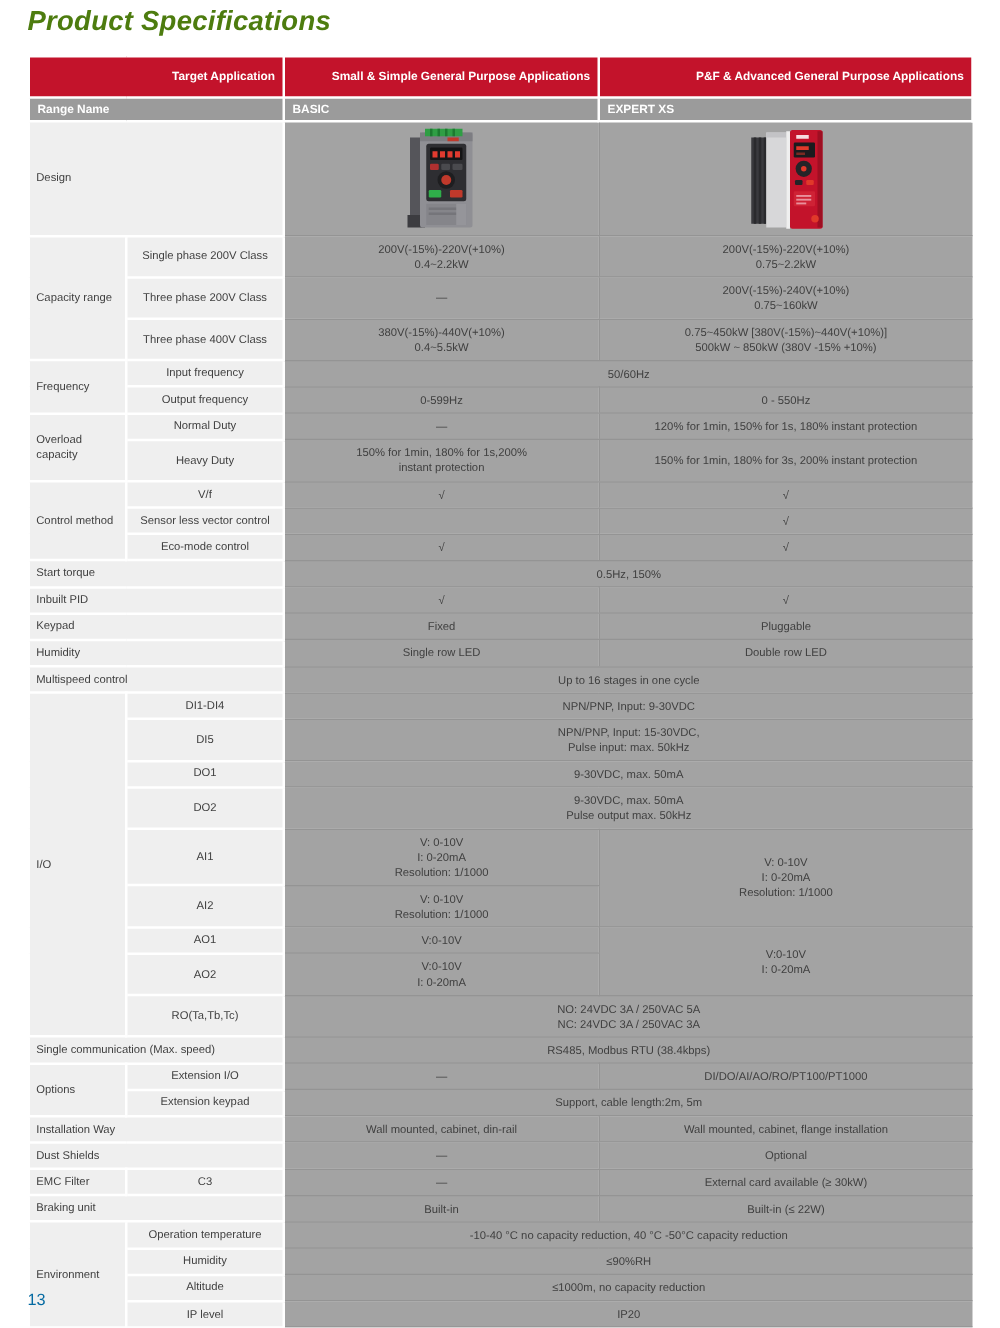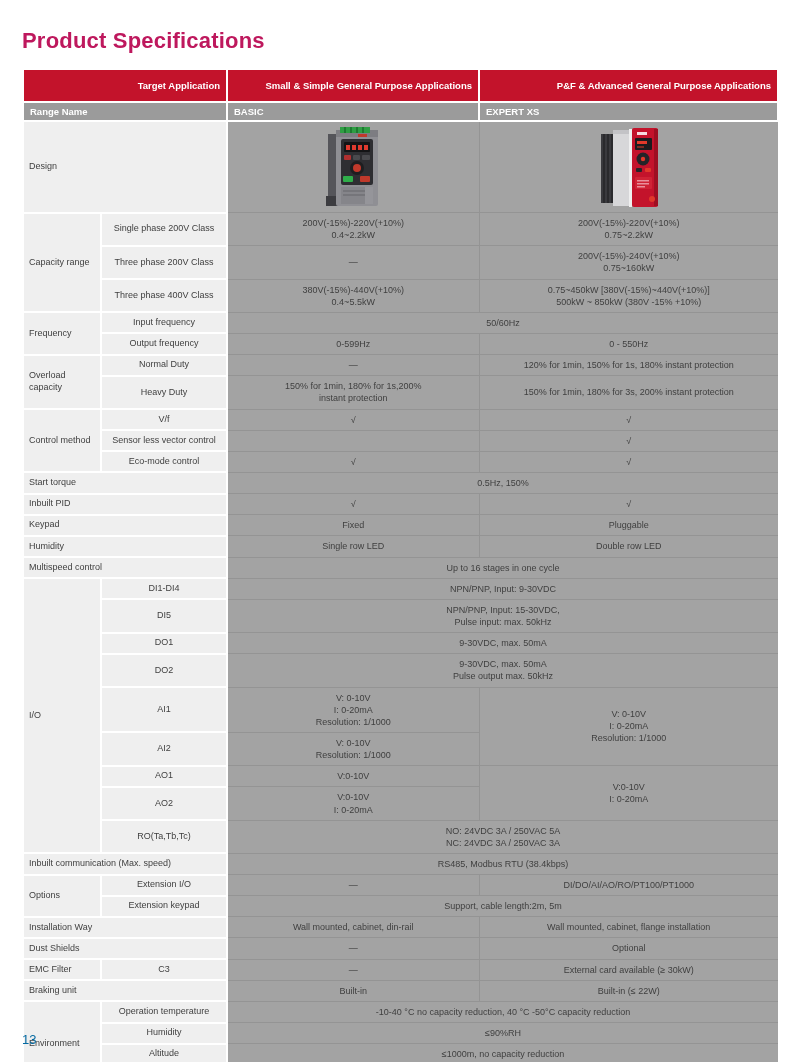--- a/index.html
+++ b/index.html
@@ -2,21 +2,21 @@
 <html><head>
 <meta charset="utf-8">
 <style>
   html,body { margin:0; padding:0; }
   body {
     width:800px; height:1062px; background:#ffffff; overflow:hidden; position:relative;
     font-family:"Liberation Sans", sans-serif; color:#3f3f3f;
     -webkit-font-smoothing:antialiased;
   }
   h1.page-title {
-    margin:28px 0 14px 22px; font-size:22px; font-weight:bold; color:#be185d; letter-spacing:0.2px;
+    margin:4px 0 14px 22px; font-size:22px; font-weight:bold; color:#4d7c0f; letter-spacing:0.2px;font-style:italic;
   }
   table.spec {
     border-collapse:collapse; table-layout:fixed; width:755px; margin-left:22px;
     font-size:9px; color:#3f3f3f;
   }
   table.spec td { vertical-align:middle; word-wrap:break-word; }
   td.red {
     background:#c3132b; color:#ffffff; border:2px solid #ffffff;
     font-size:9.5px; font-weight:bold; text-align:right; padding:10px 6px;
   }
@@ -278,21 +278,21 @@
         </td>
       </tr>
       <tr>
         <td class="sub">RO(Ta,Tb,Tc)</td>
         <td colspan="2" class="data">
           <div>NO: 24VDC 3A / 250VAC 5A</div>
           <div>NC: 24VDC 3A / 250VAC 3A</div>
         </td>
       </tr>
       <tr>
-        <td colspan="2" class="lab">Inbuilt communication (Max. speed)</td>
+        <td colspan="2" class="lab">Single communication (Max. speed)</td>
         <td colspan="2" class="data">RS485, Modbus RTU (38.4kbps)</td>
       </tr>
       <tr>
         <td rowspan="2" class="cat">Options</td>
         <td class="sub">Extension I/O</td>
         <td class="data">—</td>
         <td class="data vdiv">DI/DO/AI/AO/RO/PT100/PT1000</td>
       </tr>
       <tr>
         <td class="sub">Extension keypad</td>

